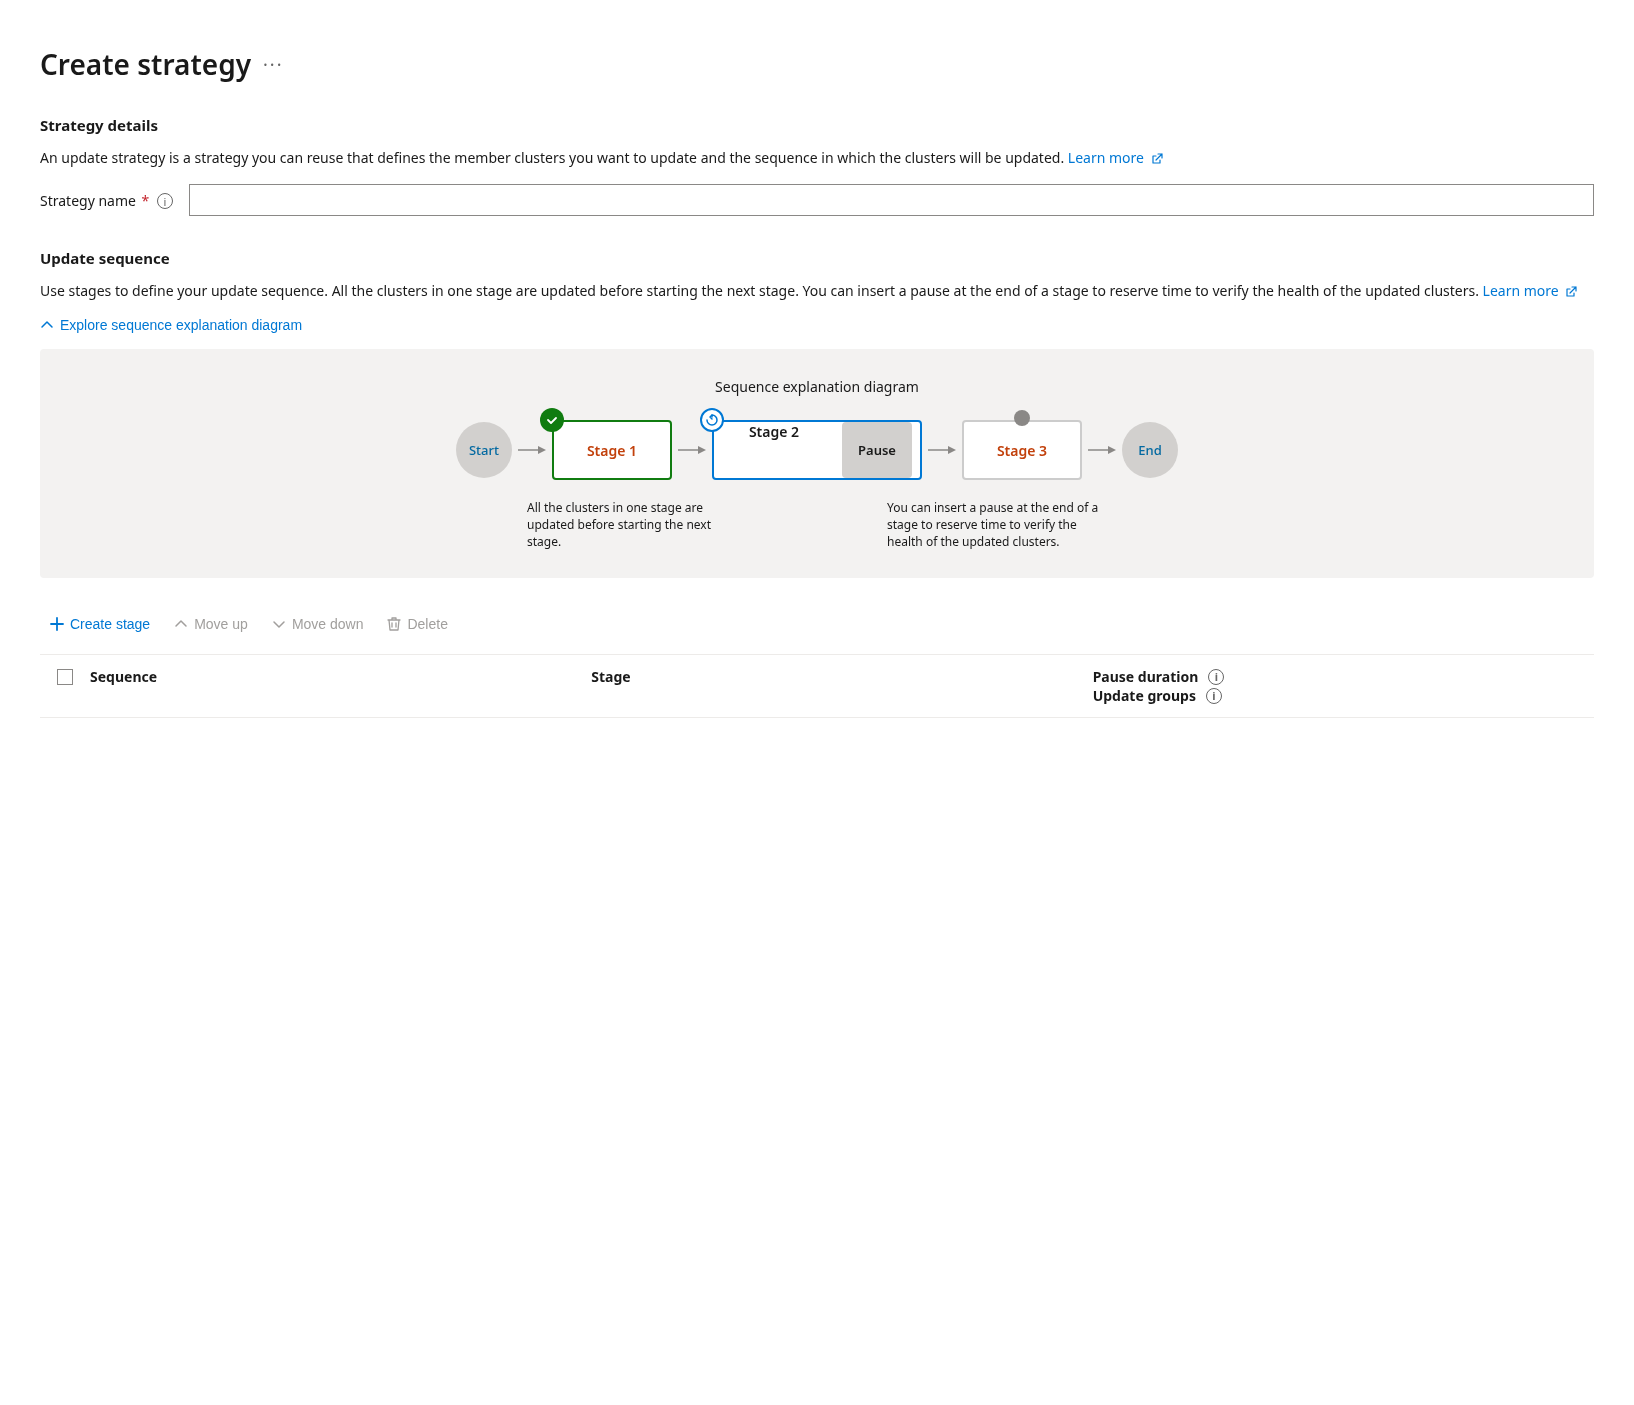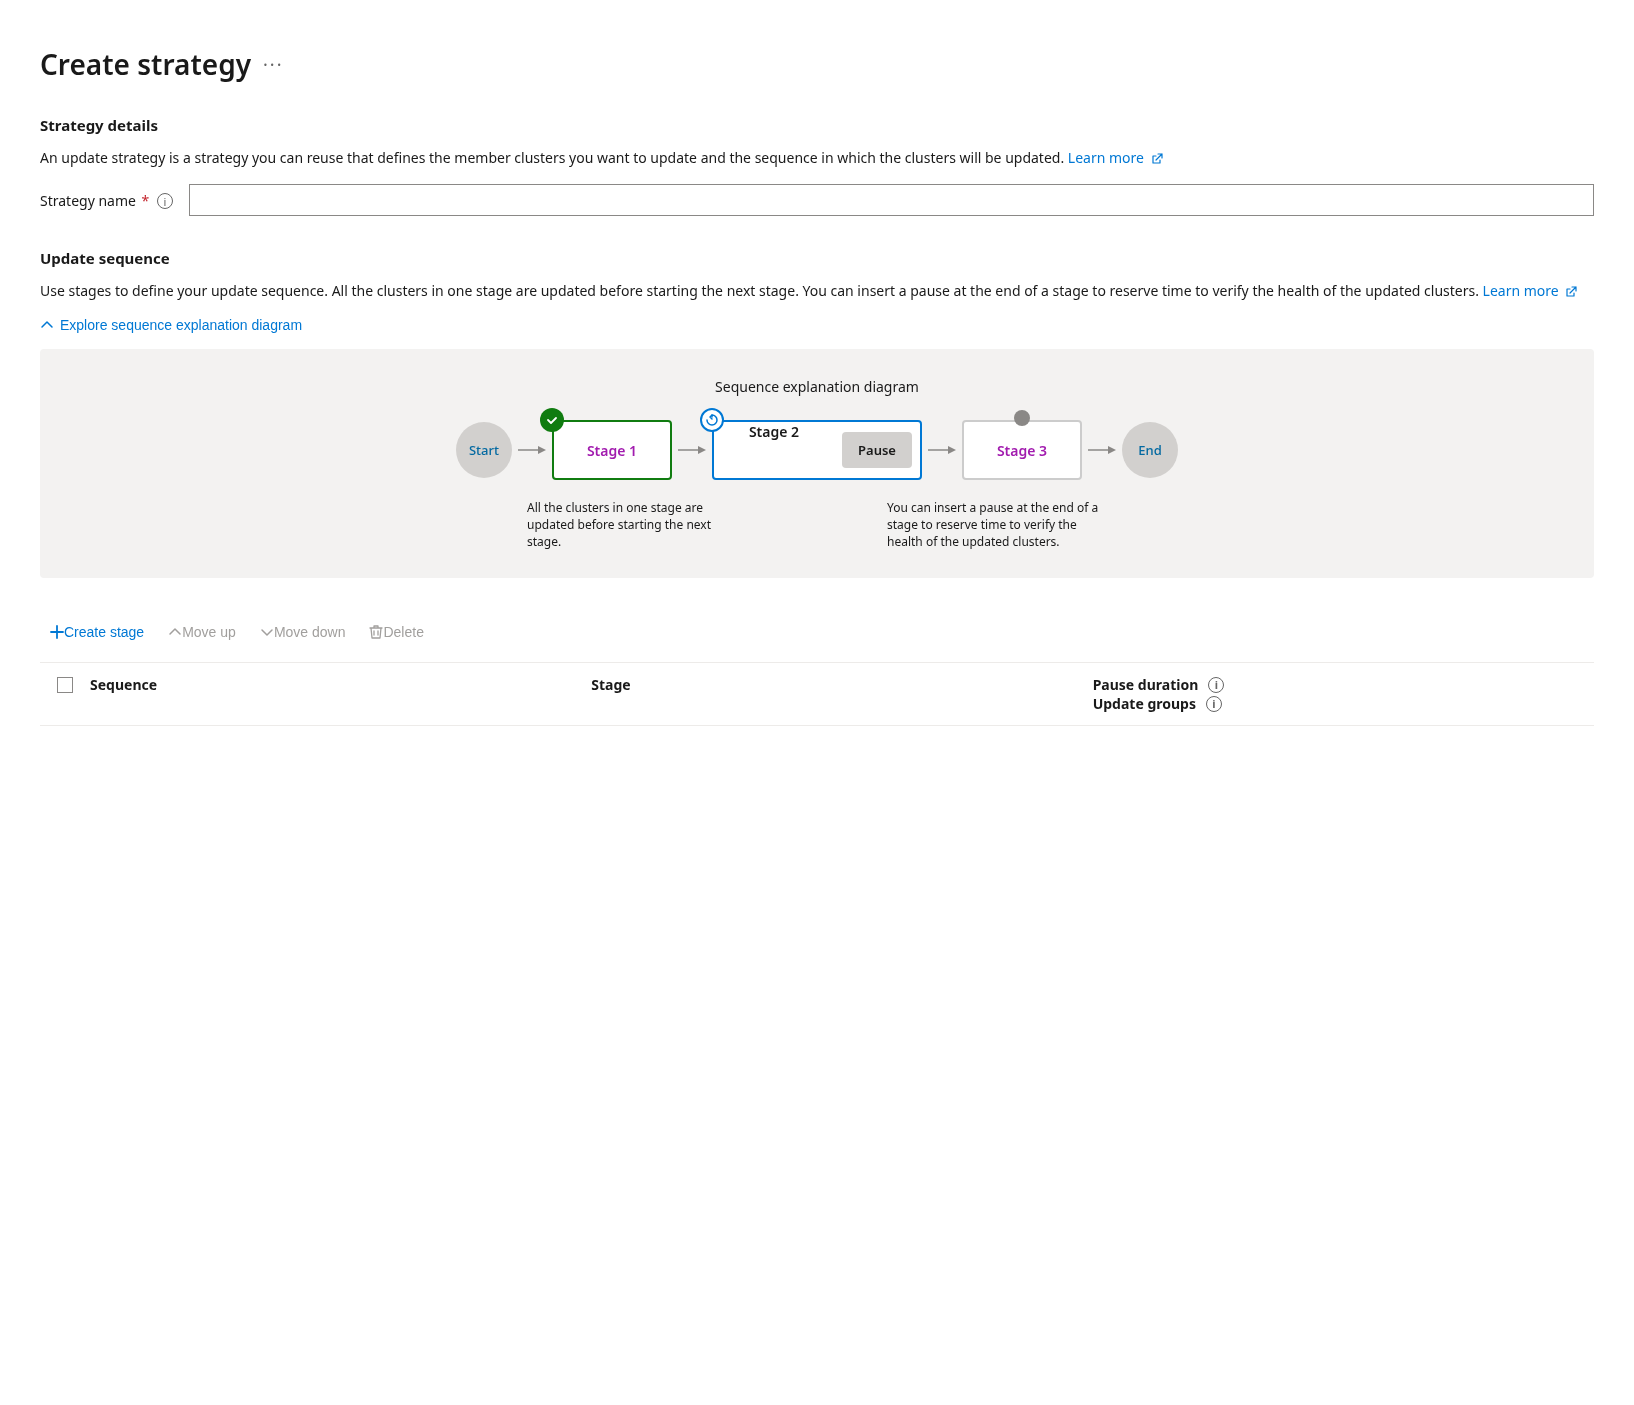--- a/index.html
+++ b/index.html
@@ -173,32 +173,32 @@
     }
 
     .flow-stage {
       width: 120px;
       height: 60px;
       display: flex;
       align-items: center;
       justify-content: center;
       font-size: 14px;
       font-weight: 600;
-      color: #a21caf;
+      color: #c2410c;
       border: 2px solid #3b82f6;
       background: #fff;
       border-radius: 4px;
     }
 
     .flow-stage.green-border { border-color: #107c10; }
     .flow-stage.gray-border { border-color: #ccc; }
 
     .flow-pause {
       width: 70px;
-      height: 36px;
+      height: 56px;
       background: #d2d0ce;
       border-radius: 4px;
       display: flex;
       align-items: center;
       justify-content: center;
       font-size: 13px;
       font-weight: 600;
       color: #1a1a1a;
       margin-left: 8px;
     }
@@ -229,28 +229,28 @@
       align-items: center;
       gap: 4px;
       padding-bottom: 16px;
       border-bottom: 1px solid #edebe9;
       margin-bottom: 0;
     }
 
     .toolbar-btn {
       display: flex;
       align-items: center;
+      gap: 6px;
       padding: 6px 10px;
       background: none;
       border: none;
       cursor: pointer;
       font-size: 14px;
       color: #1a1a1a;
       border-radius: 2px;
-      margin-top: 8px;
     }
     .toolbar-btn.disabled { color: #a19f9d; cursor: default; }
     .toolbar-btn.primary { color: #0078d4; }
 
     .table-header {
       display: grid;
       grid-template-columns: 50px 1fr 1fr 1fr;
       padding: 12px 0;
       border-bottom: 1px solid #edebe9;
       background: #fff;

